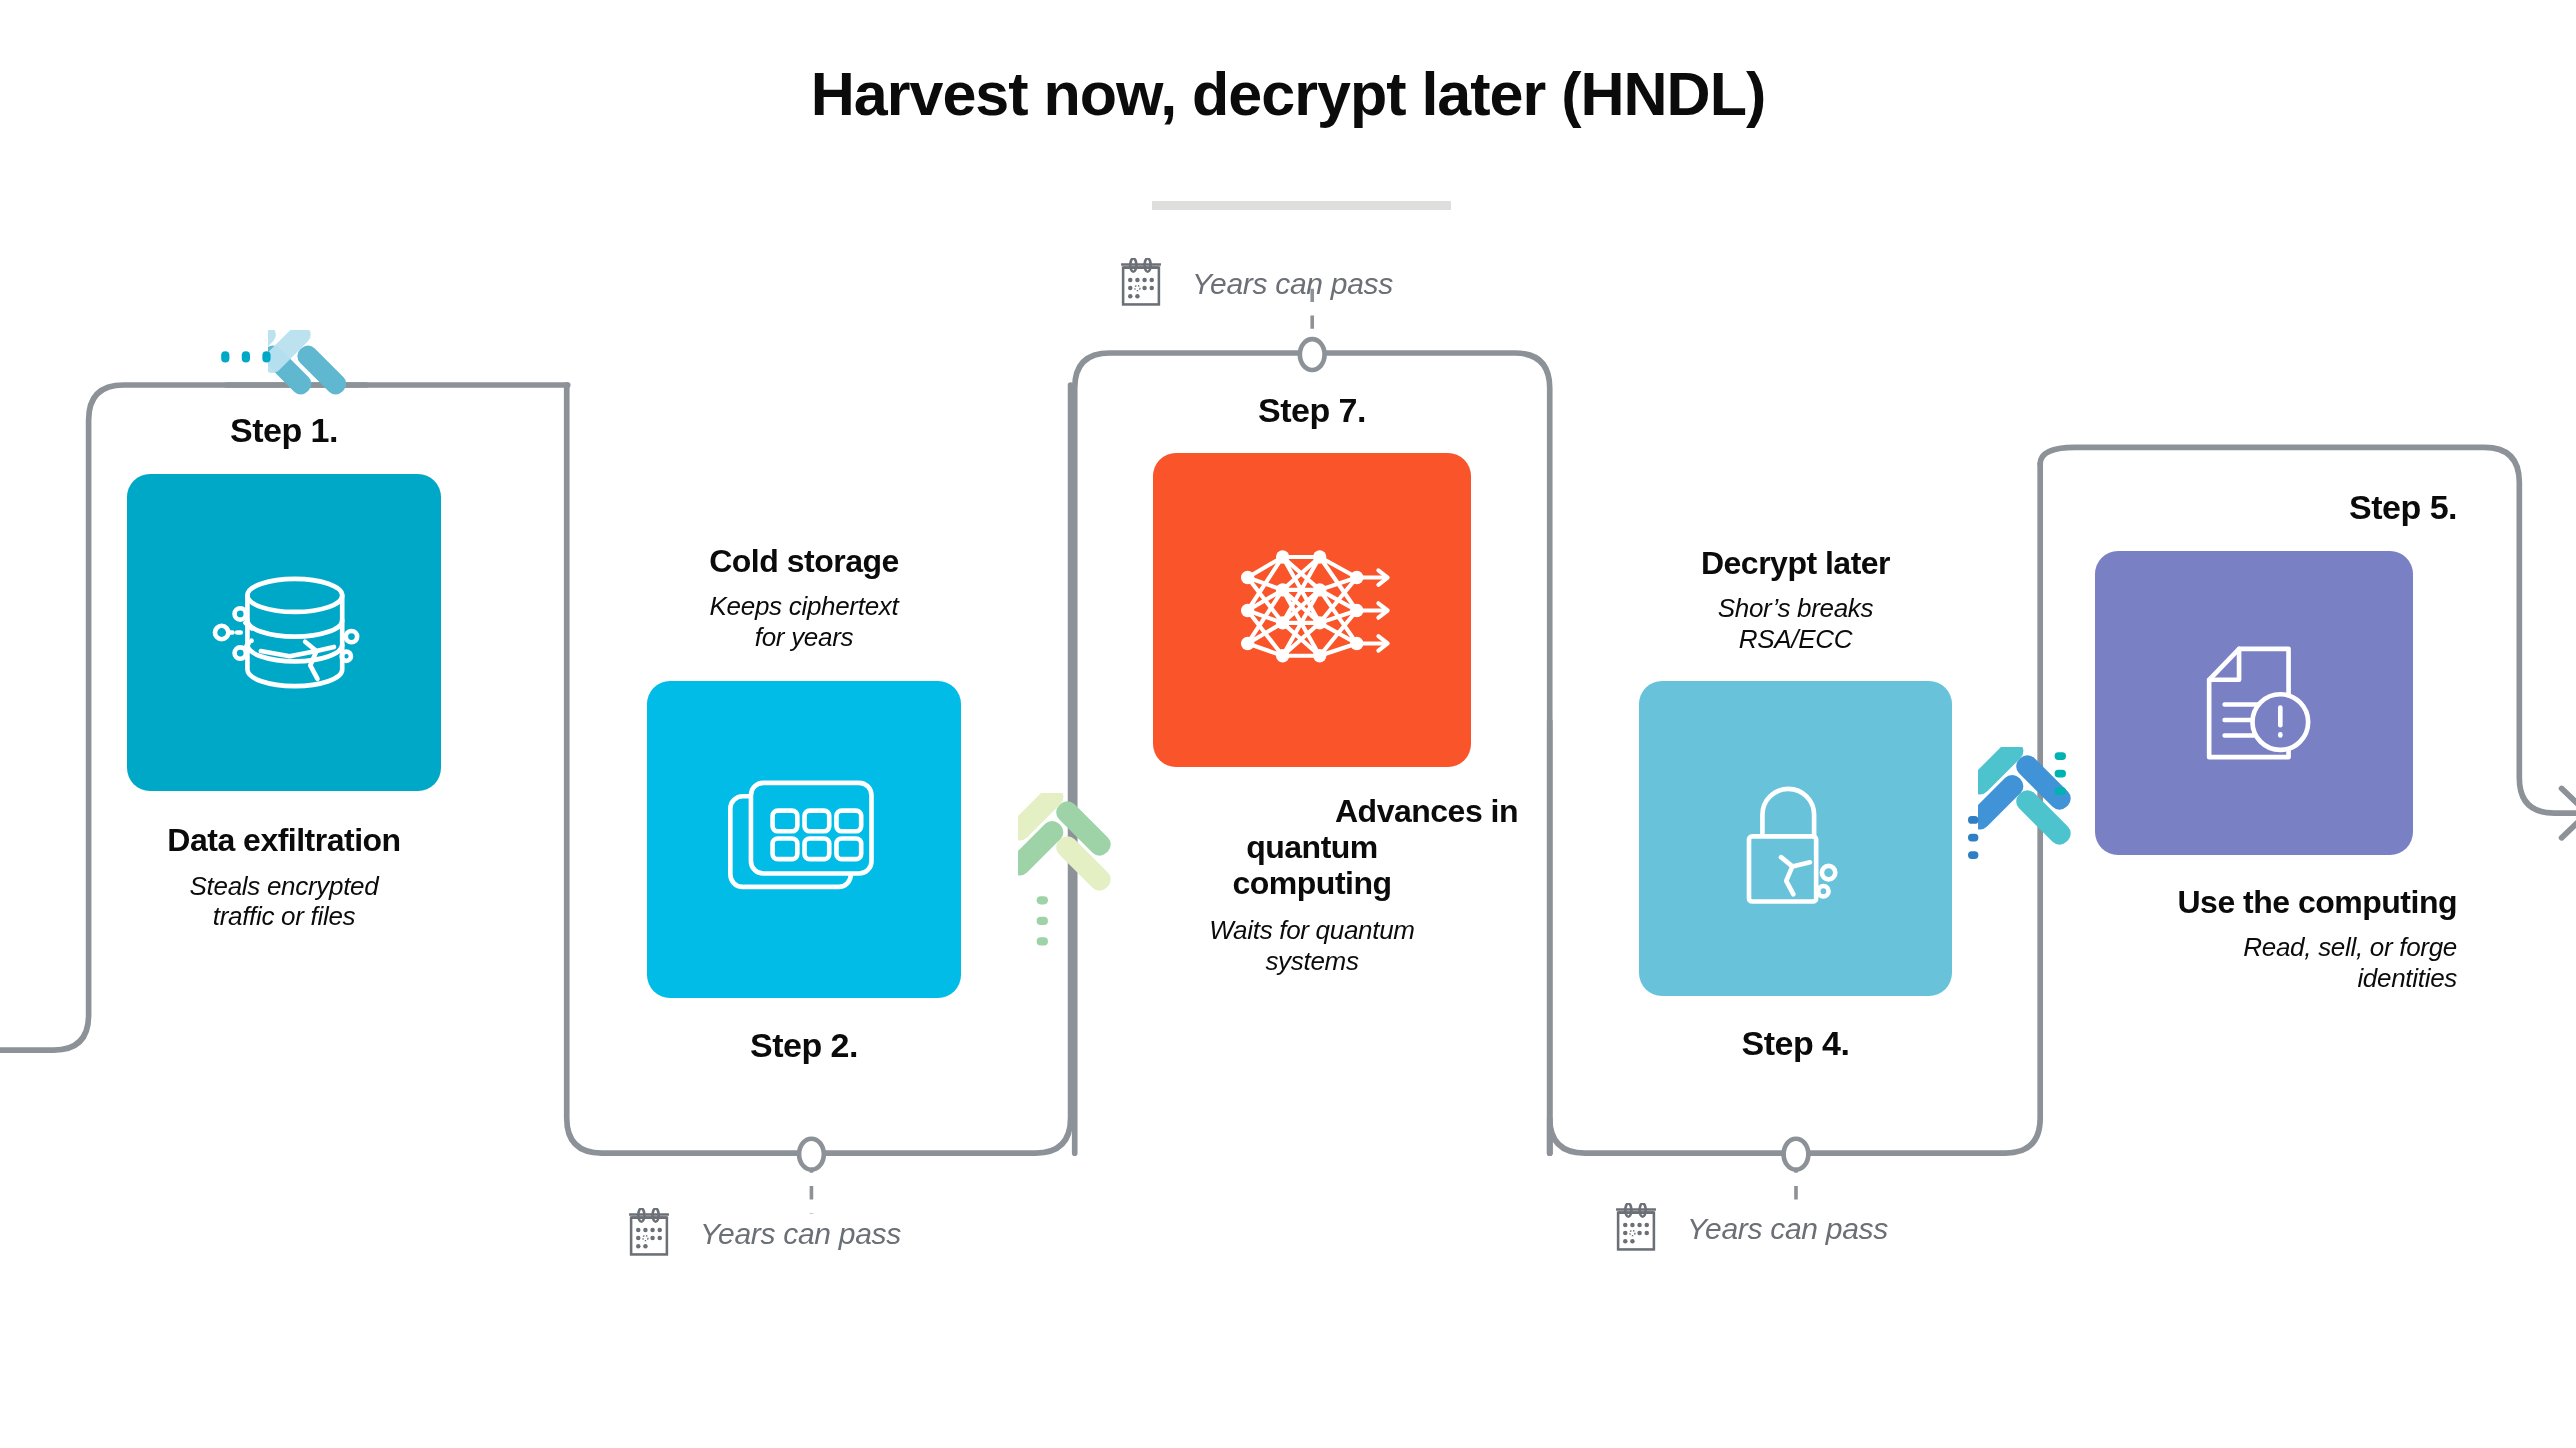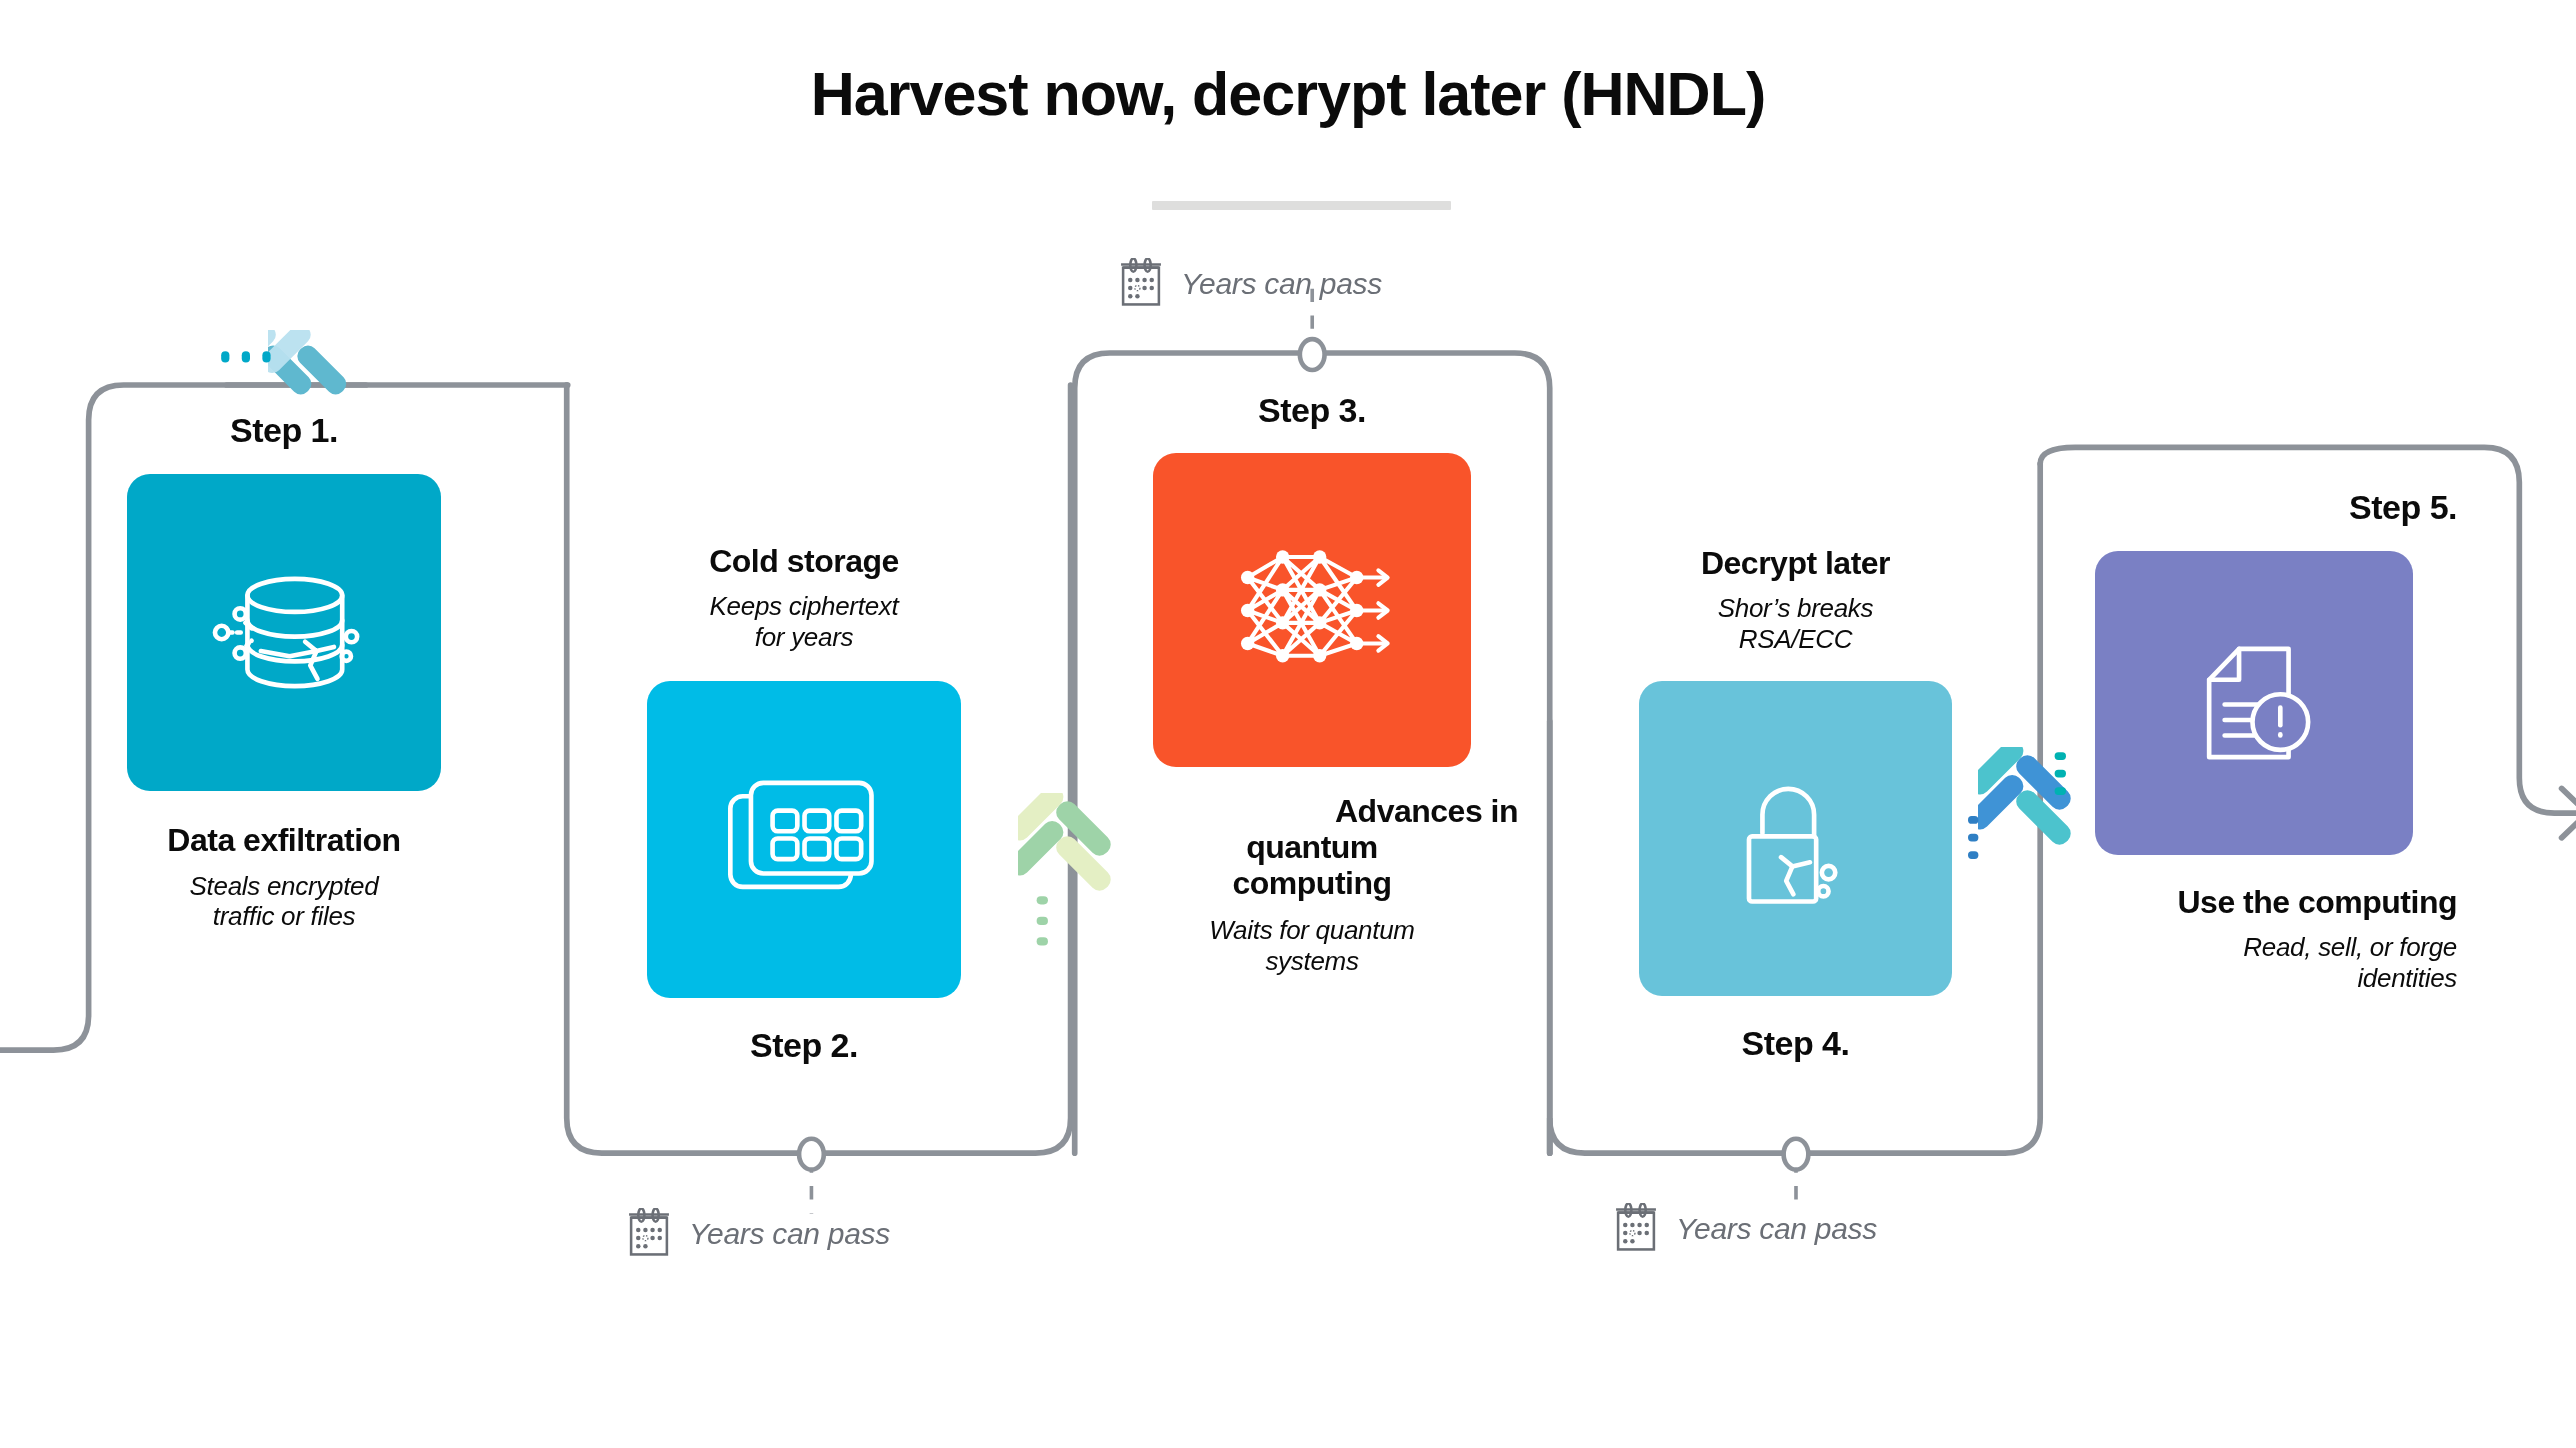--- a/index.html
+++ b/index.html
@@ -81,21 +81,21 @@
     align-items: center;
     justify-content: center;
     margin: 0 auto;
   }
 
   
   .note {
     position: absolute;
     display: flex;
     align-items: center;
-    gap: 17px;
+    gap: 28px;
     white-space: nowrap;
   }
   .note-text {
     font-size: 30px;
     font-style: italic;
     color: #6b6f76;
     letter-spacing: -0.3px;
   }
   .cal-icon { flex: 0 0 auto; }
 
@@ -234,21 +234,21 @@
           <rect x="104" y="148" width="48" height="40" rx="10"></rect>
           <rect x="166" y="148" width="48" height="40" rx="10"></rect>
           <rect x="228" y="148" width="48" height="40" rx="10"></rect>
         </g>
       </svg>
     </div>
     <div class="step-num" style="margin-top:29px;">Step 2.</div>
   </div>
 
   <div class="step" style="left:1106px; top:392px; width:412px;">
-    <div class="step-num">Step 3.</div>
+    <div class="step-num">Step 7.</div>
     <div class="card" style="background:#f9542a; width:318px; height:314px; margin-top:24px;">
       <svg width="175" height="155" viewBox="0 0 340 300">
         <g stroke="#ffffff" stroke-width="8" fill="none" stroke-linecap="round" stroke-linejoin="round">
 
           <path d="M44 86 L112 46 M44 86 L112 110 M44 86 L112 174
                    M44 150 L112 46 M44 150 L112 110 M44 150 L112 174 M44 150 L112 238
                    M44 214 L112 110 M44 214 L112 174 M44 214 L112 238"></path>
           <path d="M112 46 L184 46 M112 46 L184 110 M112 46 L184 174
                    M112 110 L184 46 M112 110 L184 110 M112 110 L184 174 M112 110 L184 238
                    M112 174 L184 46 M112 174 L184 110 M112 174 L184 174 M112 174 L184 238

